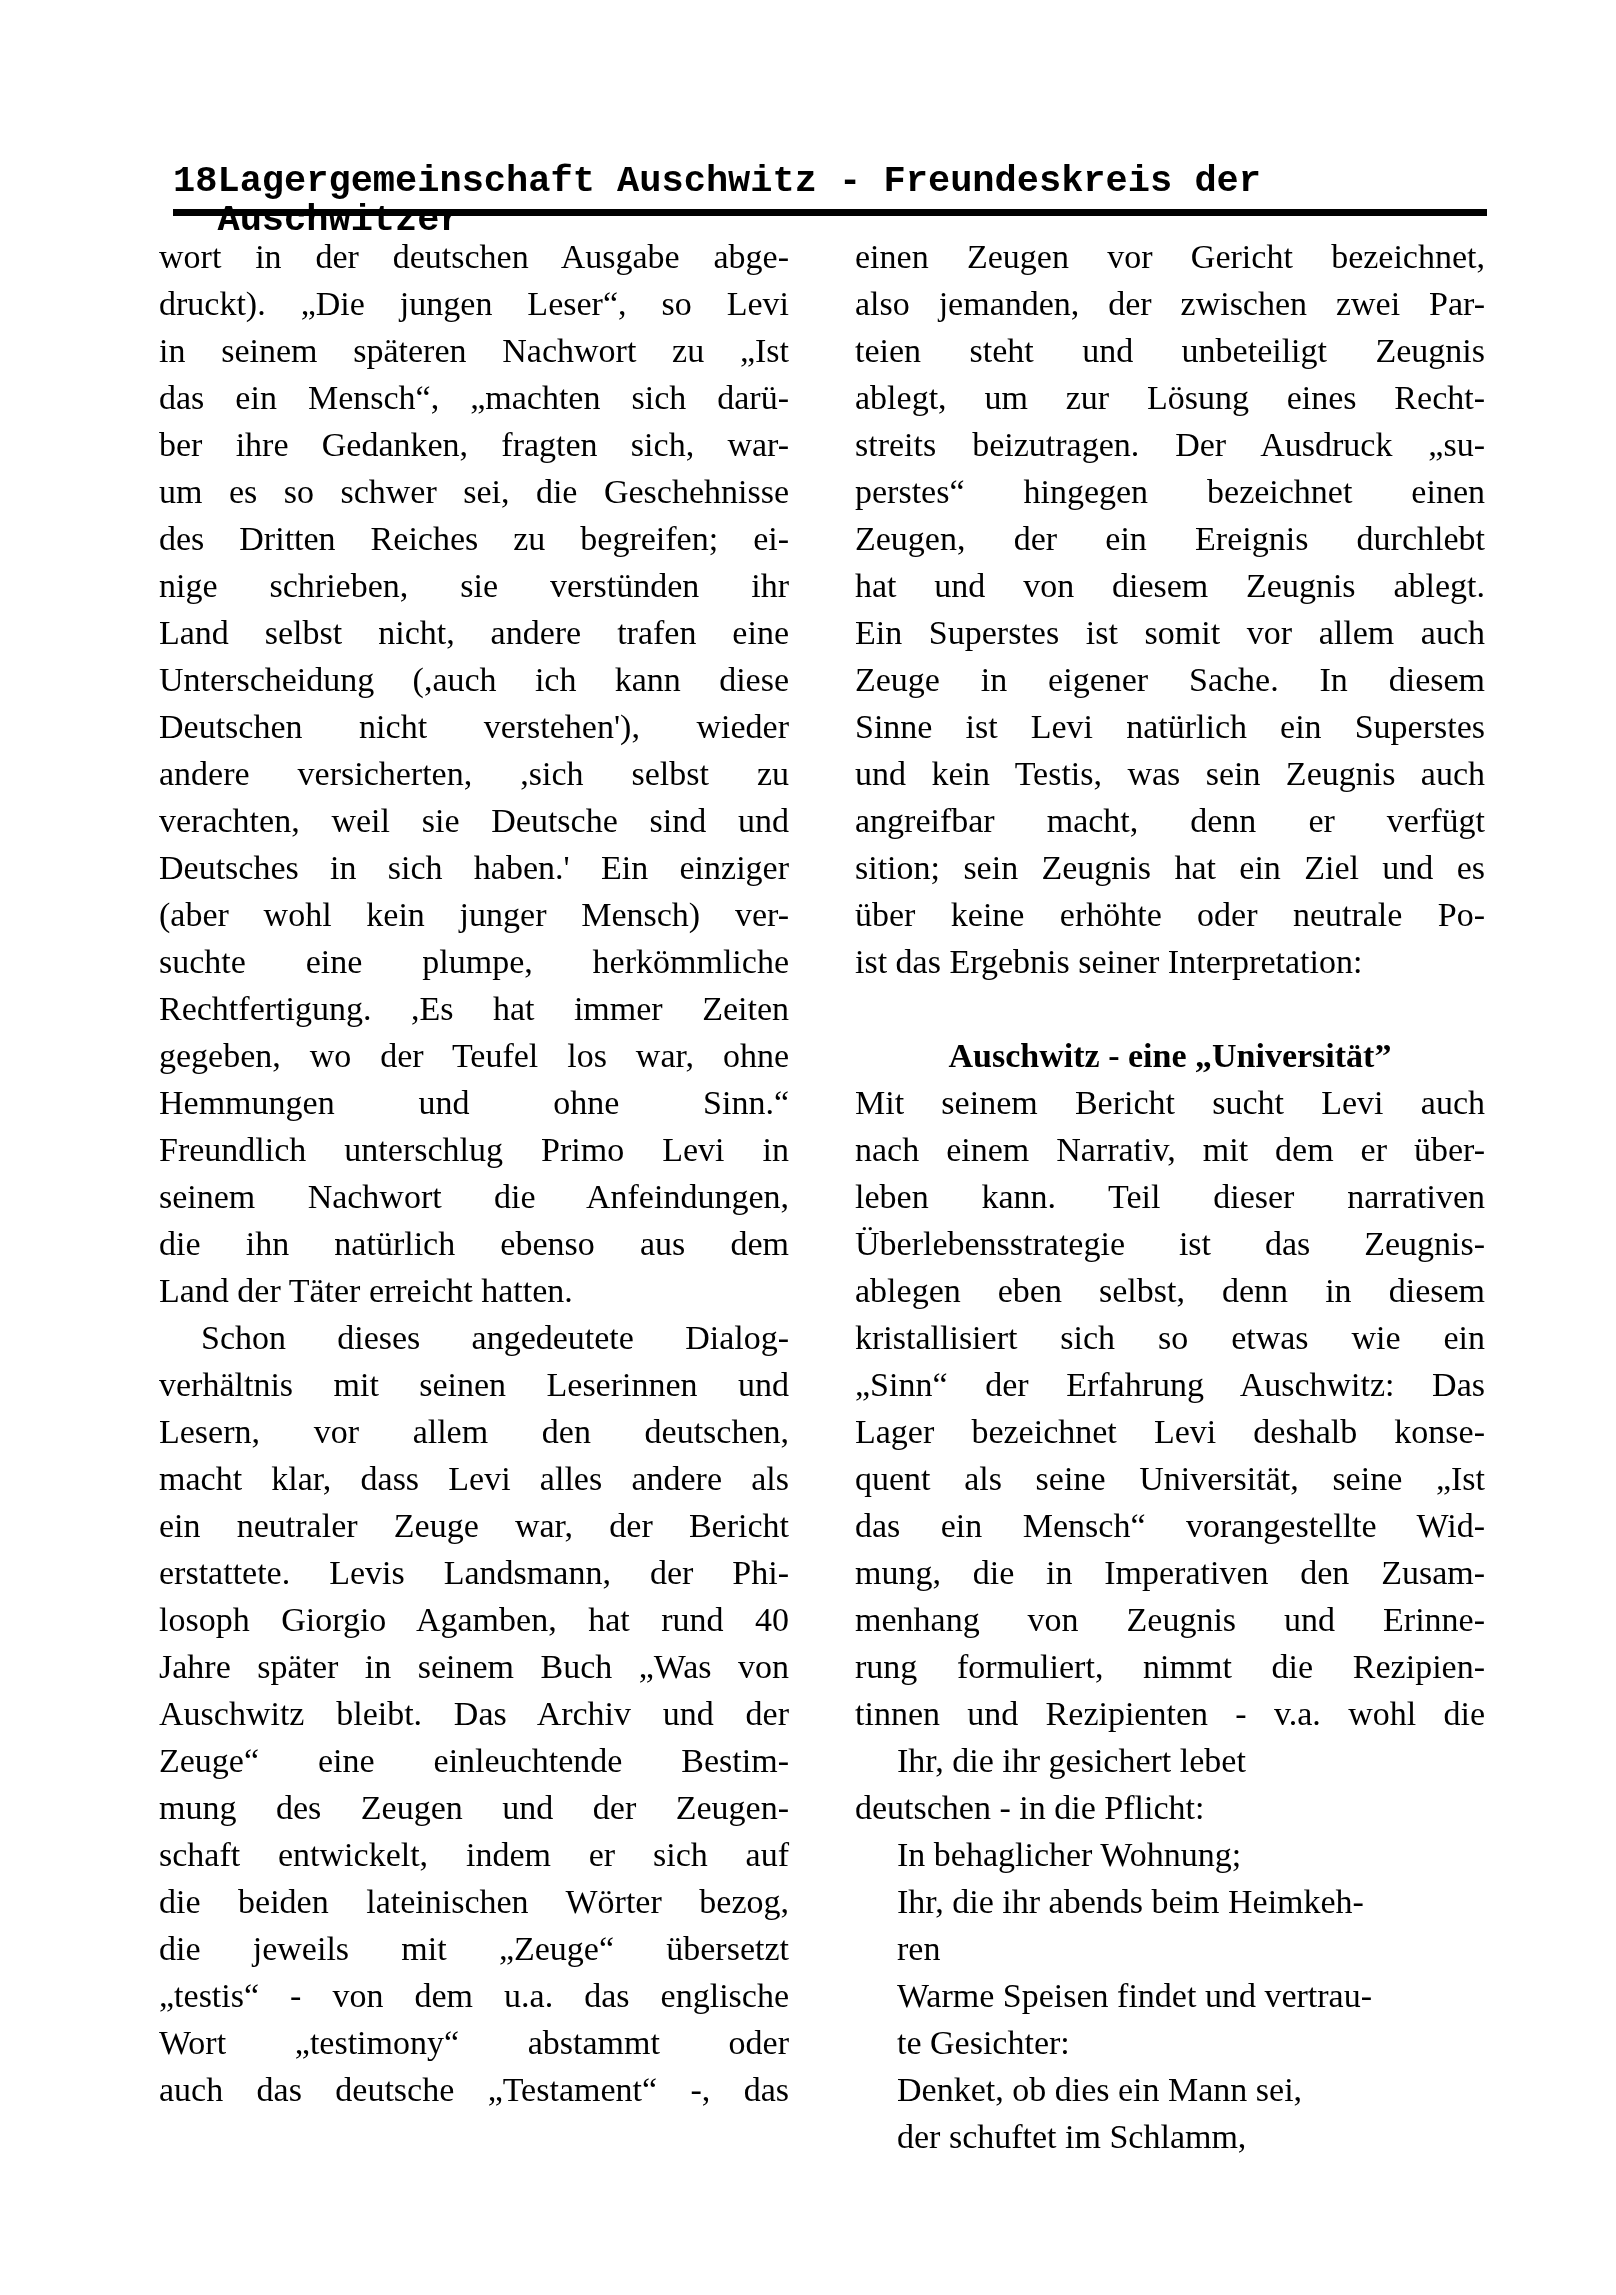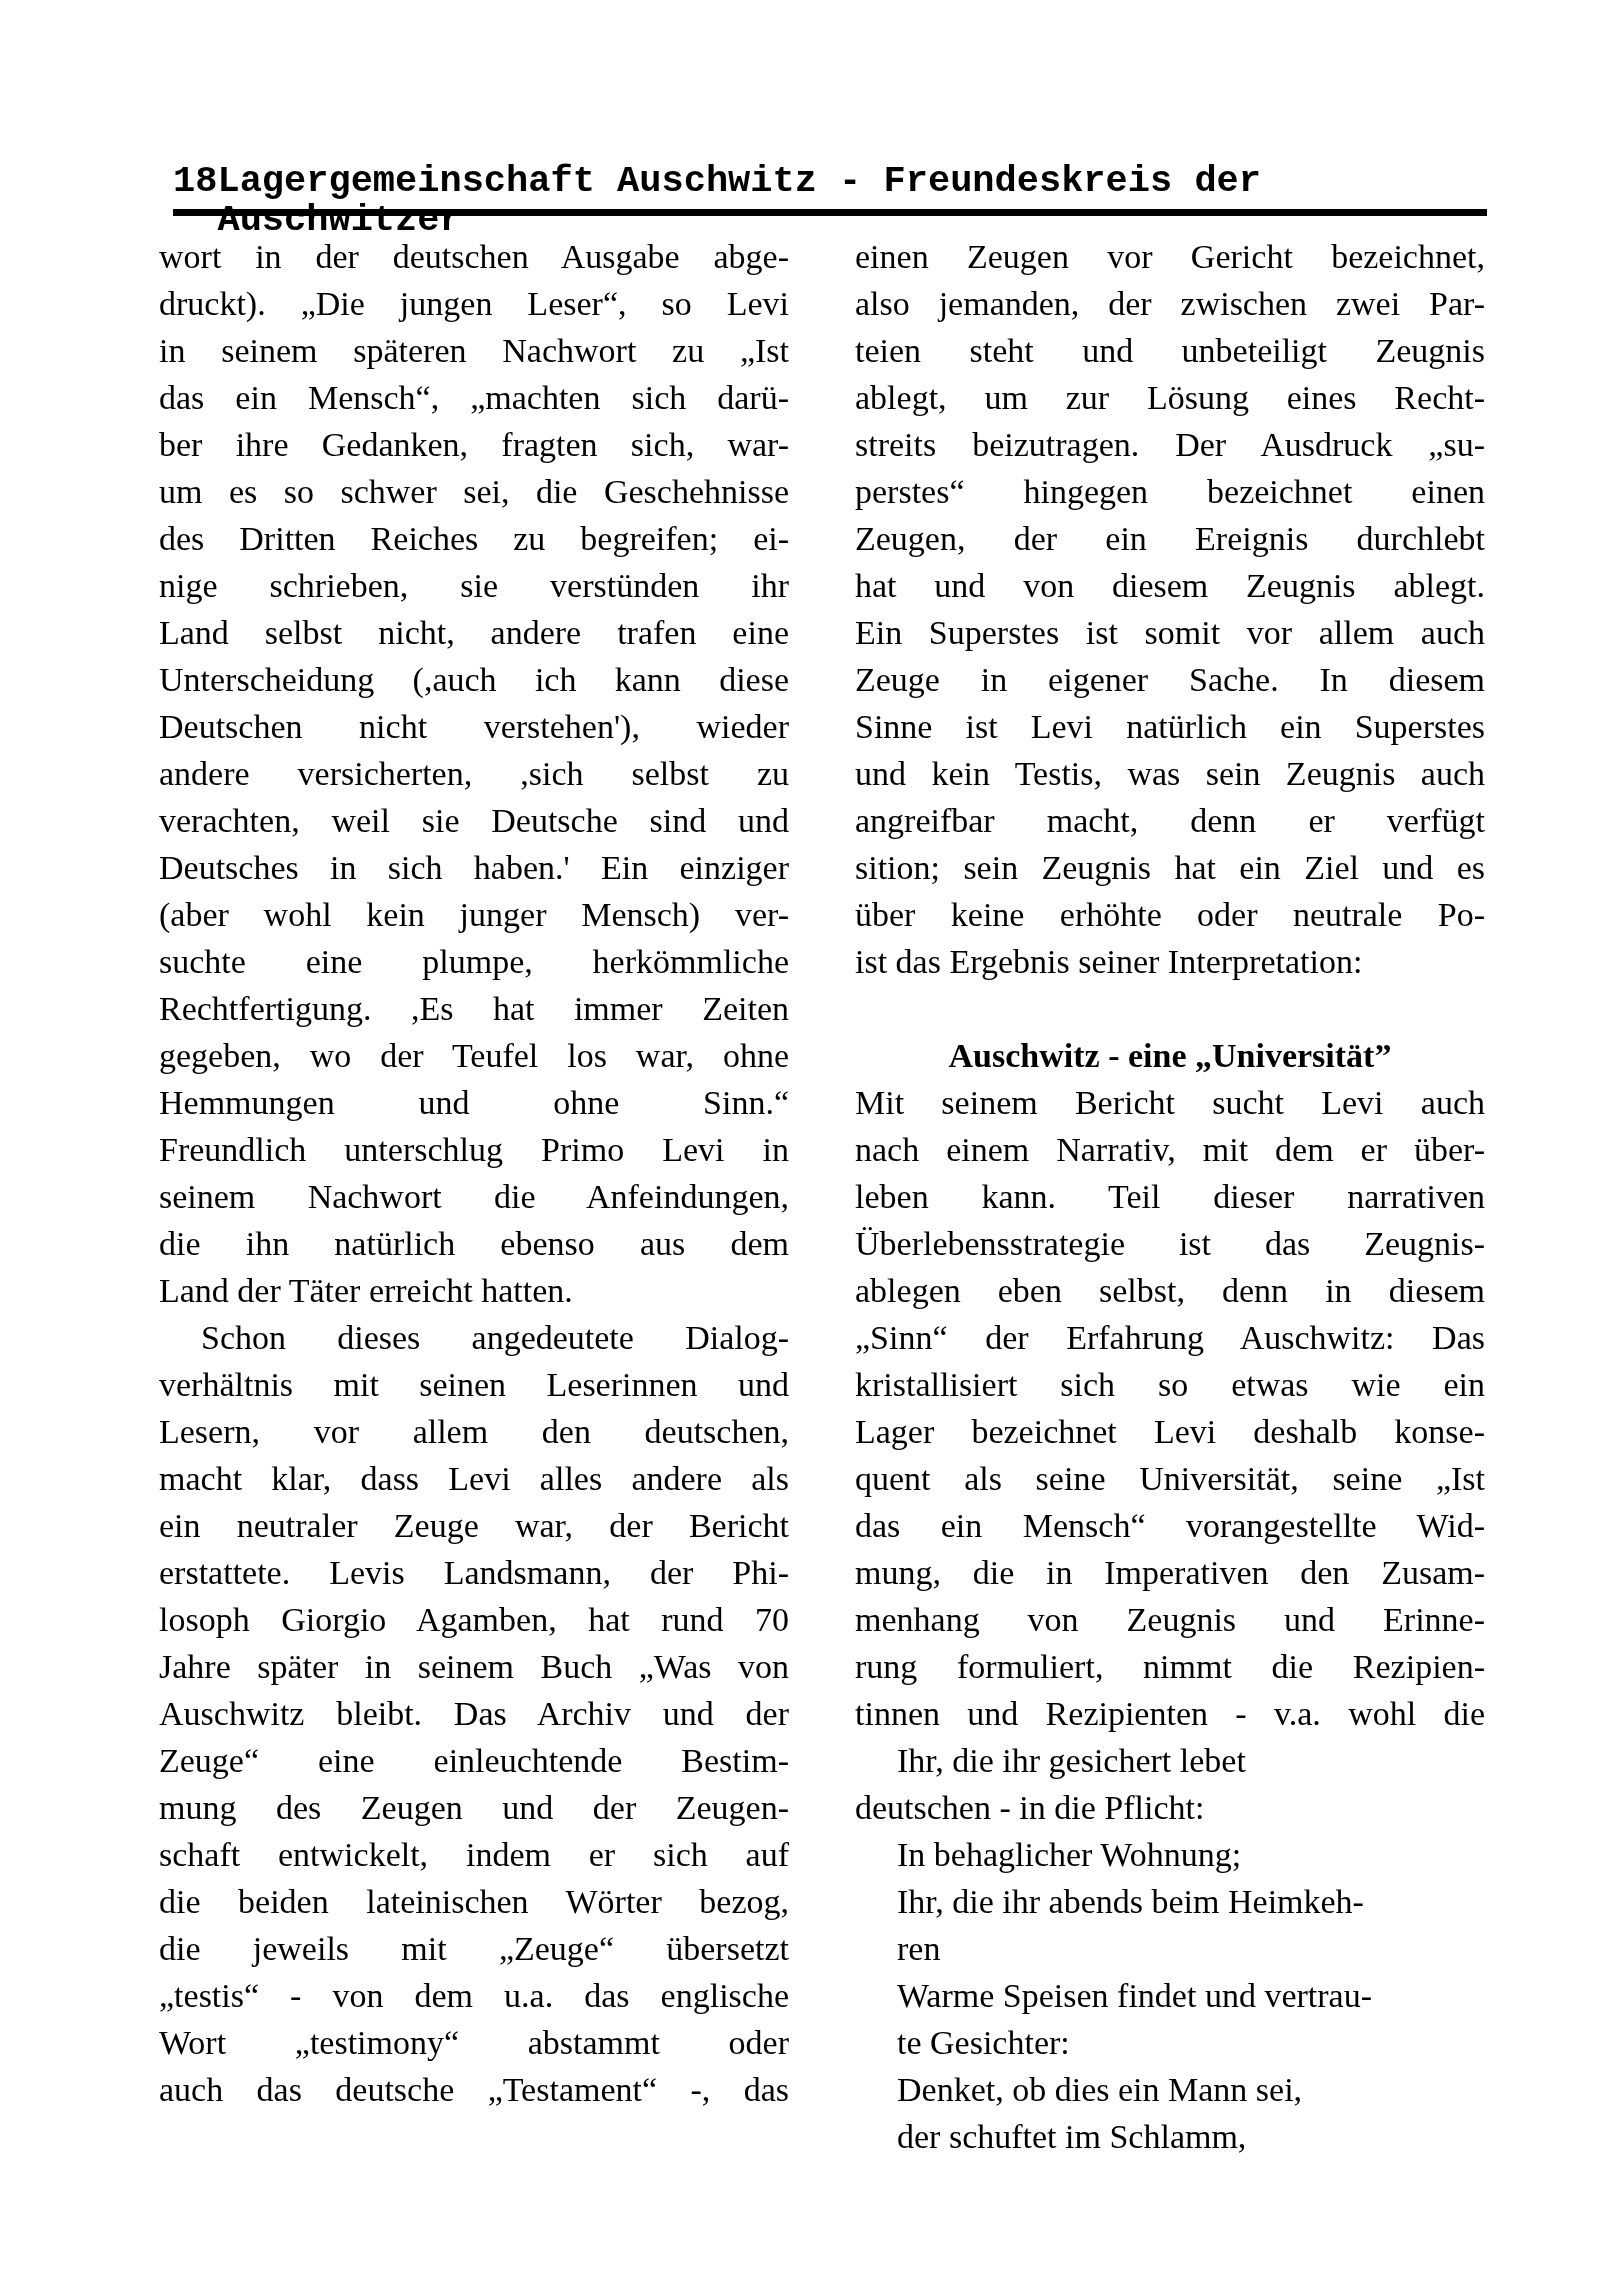--- a/index.html
+++ b/index.html
@@ -90,21 +90,21 @@
     <div class="line justify">Freundlich unterschlug Primo Levi in</div>
     <div class="line justify">seinem Nachwort die Anfeindungen,</div>
     <div class="line justify">die ihn natürlich ebenso aus dem</div>
     <div class="line">Land der Täter erreicht hatten.</div>
     <div class="line justify indent">Schon dieses angedeutete Dialog-</div>
     <div class="line justify">verhältnis mit seinen Leserinnen und</div>
     <div class="line justify">Lesern, vor allem den deutschen,</div>
     <div class="line justify">macht klar, dass Levi alles andere als</div>
     <div class="line justify">ein neutraler Zeuge war, der Bericht</div>
     <div class="line justify">erstattete. Levis Landsmann, der Phi-</div>
-    <div class="line justify">losoph Giorgio Agamben, hat rund 70</div>
+    <div class="line justify">losoph Giorgio Agamben, hat rund 40</div>
     <div class="line justify"><span>Jahre später in seinem Buch „</span><span class="it">Was von</span></div>
     <div class="line justify"><span class="it">Auschwitz bleibt. Das Archiv und der</span></div>
     <div class="line justify"><span class="it">Zeuge“</span><span> eine einleuchtende Bestim-</span></div>
     <div class="line justify">mung des Zeugen und der Zeugen-</div>
     <div class="line justify">schaft entwickelt, indem er sich auf</div>
     <div class="line justify">die beiden lateinischen Wörter bezog,</div>
     <div class="line justify">die jeweils mit „Zeuge“ übersetzt</div>
     <div class="line justify">„testis“ - von dem u.a. das englische</div>
     <div class="line justify">Wort „testimony“ abstammt oder</div>
     <div class="line justify">auch das deutsche „Testament“ -, das</div>
@@ -126,22 +126,22 @@
     <div class="line justify">sition; sein Zeugnis hat ein Ziel und es</div>
     <div class="line justify">über keine erhöhte oder neutrale Po-</div>
     <div class="line">ist das Ergebnis seiner Interpretation:</div>
     <div class="line"></div>
     <div class="line heading">Auschwitz - eine „Universität”</div>
     <div class="line justify">Mit seinem Bericht sucht Levi auch</div>
     <div class="line justify">nach einem Narrativ, mit dem er über-</div>
     <div class="line justify">leben kann. Teil dieser narrativen</div>
     <div class="line justify">Überlebensstrategie ist das Zeugnis-</div>
     <div class="line justify">ablegen eben selbst, denn in diesem</div>
+    <div class="line justify">kristallisiert sich so etwas wie ein</div>
     <div class="line justify">„Sinn“ der Erfahrung Auschwitz: Das</div>
-    <div class="line justify">kristallisiert sich so etwas wie ein</div>
     <div class="line justify">Lager bezeichnet Levi deshalb konse-</div>
     <div class="line justify"><span>quent als seine Universität, seine „</span><span class="it">Ist</span></div>
     <div class="line justify"><span class="it">das ein Mensch“</span><span> vorangestellte Wid-</span></div>
     <div class="line justify">mung, die in Imperativen den Zusam-</div>
     <div class="line justify">menhang von Zeugnis und Erinne-</div>
     <div class="line justify">rung formuliert, nimmt die Rezipien-</div>
     <div class="line justify">tinnen und Rezipienten - v.a. wohl die</div>
     <div class="line poem-line indent">Ihr, die ihr gesichert lebet</div>
     <div class="line">deutschen - in die Pflicht:</div>
     <div class="line poem-line indent">In behaglicher Wohnung;</div>

